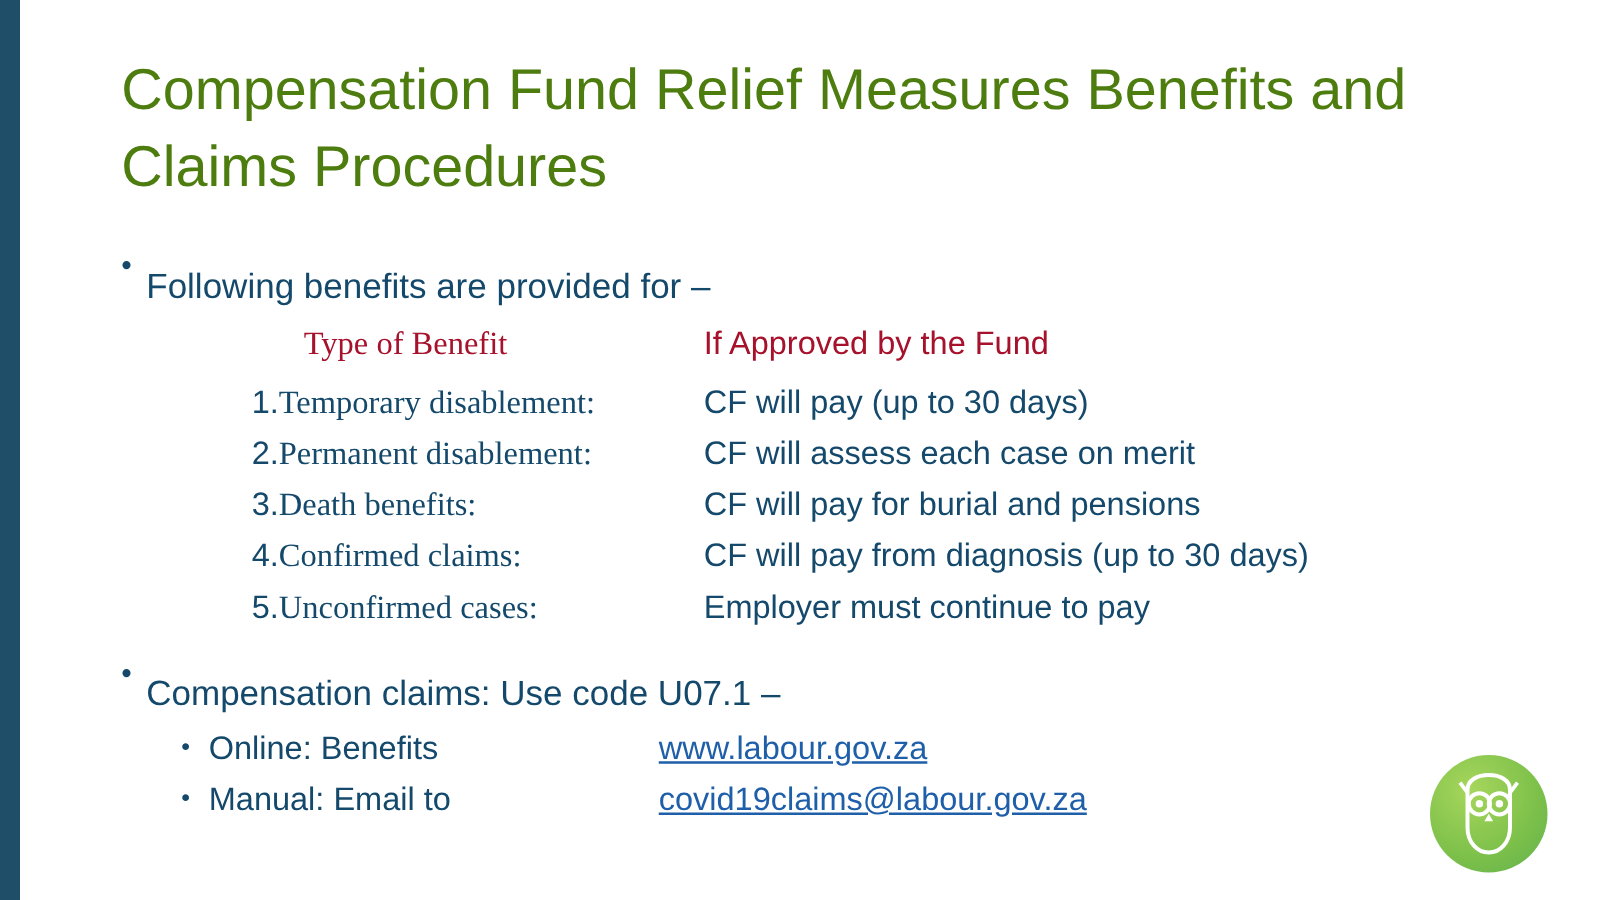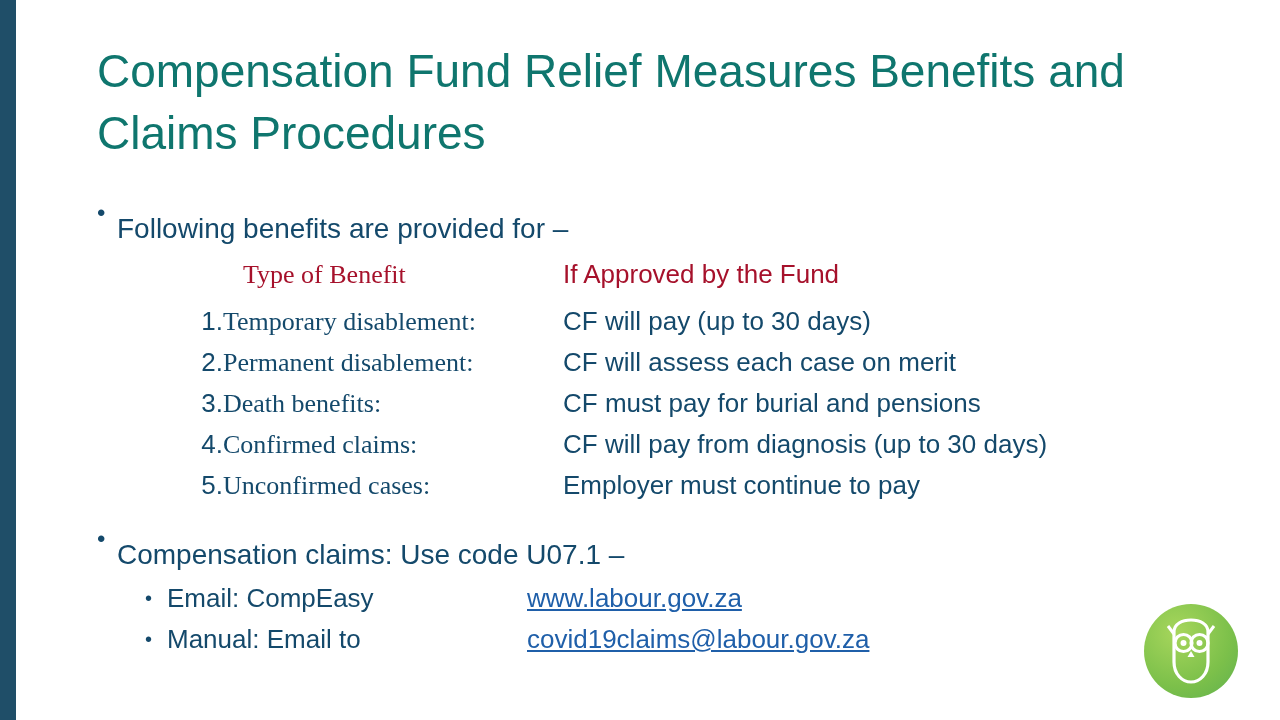--- a/index.html
+++ b/index.html
@@ -25,21 +25,21 @@
     top: 0;
     width: 16px;
     height: 720px;
     background: #1f4e68;
   }
   .title {
     position: absolute;
     left: 97px;
     top: 40px;
     width: 1060px;
-    color: #0f766e;
+    color: #4d7c0f;
     font-size: 46px;
     line-height: 62px;
     font-weight: normal;
     letter-spacing: 0px;
   }
   .body-area {
     position: absolute;
     left: 97px;
     top: 192px;
     width: 1120px;
@@ -165,21 +165,21 @@
         <td class="col-approved">CF will pay (up to 30 days)</td>
       </tr>
       <tr>
         <td class="num">2.</td>
         <td class="col-type">Permanent disablement:</td>
         <td class="col-approved">CF will assess each case on merit</td>
       </tr>
       <tr>
         <td class="num">3.</td>
         <td class="col-type">Death benefits:</td>
-        <td class="col-approved">CF must pay for burial and pensions</td>
+        <td class="col-approved">CF will pay for burial and pensions</td>
       </tr>
       <tr>
         <td class="num">4.</td>
         <td class="col-type">Confirmed claims:</td>
         <td class="col-approved">CF will pay from diagnosis (up to 30 days)</td>
       </tr>
       <tr>
         <td class="num">5.</td>
         <td class="col-type">Unconfirmed cases:</td>
         <td class="col-approved">Employer must continue to pay</td>
@@ -187,21 +187,21 @@
     </tbody>
       </table>
 
     <div class="bullet-line section-two">
       <span class="bullet-dot">•</span>
       <span class="bullet-text">Compensation claims: Use code U07.1 –</span>
     </div>
 
     <div class="sub-line">
       <span class="sub-dot">•</span>
-      <span class="sub-label">Email:  CompEasy</span>
+      <span class="sub-label">Online:  Benefits</span>
       <a class="sub-link" href="#">www.labour.gov.za</a>
     </div>
 
     <div class="sub-line">
       <span class="sub-dot">•</span>
       <span class="sub-label">Manual: Email to</span>
       <a class="sub-link" href="#">covid19claims@labour.gov.za</a>
     </div>
 
   </div>

